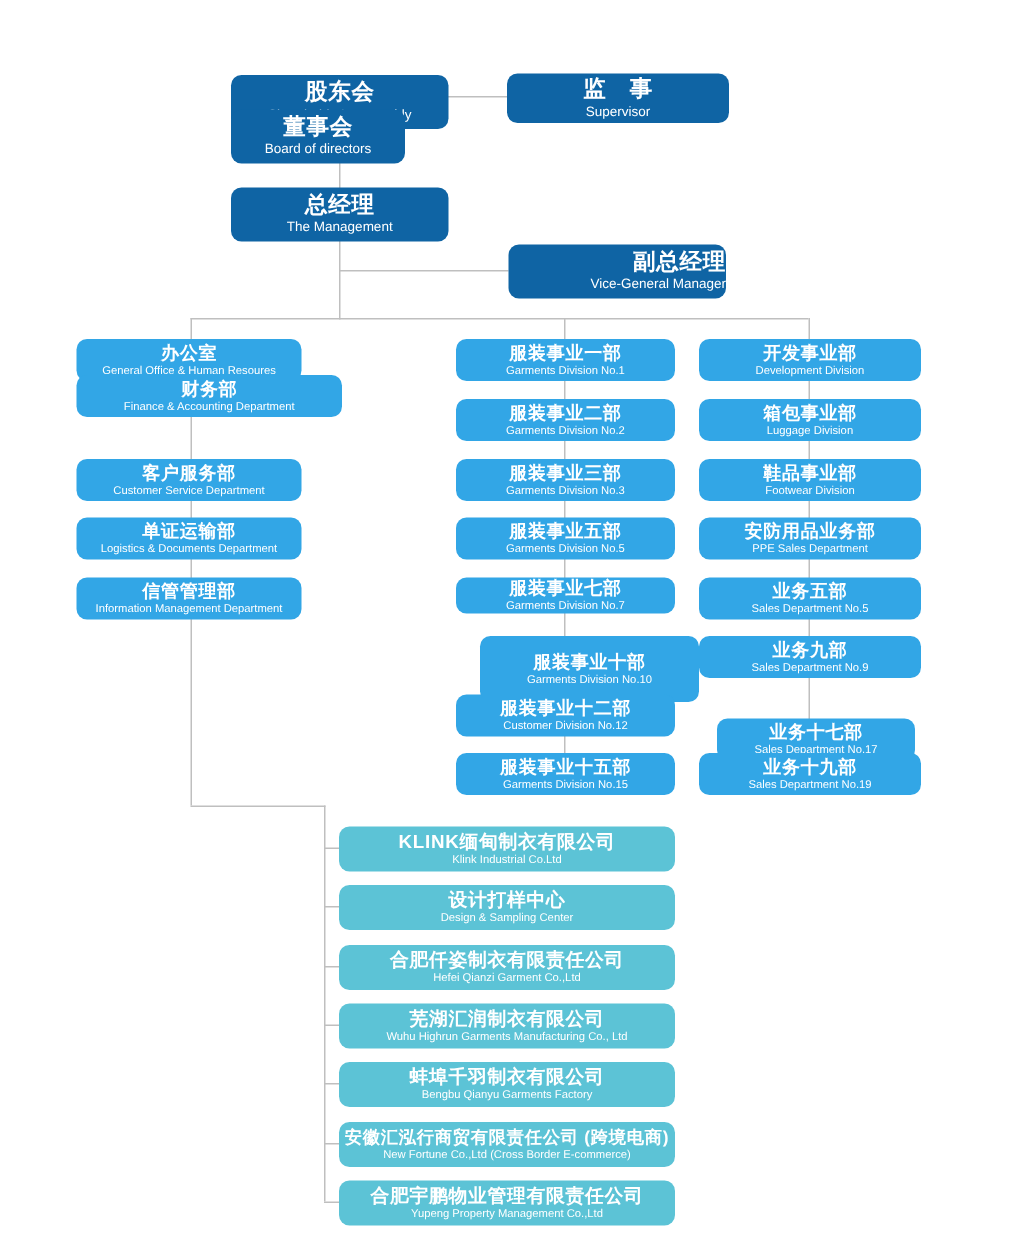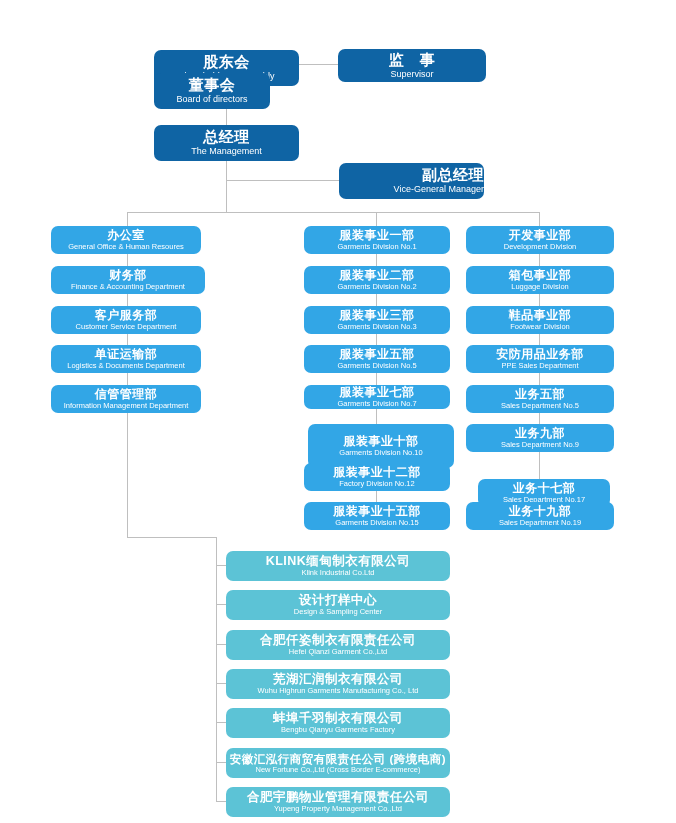--- a/index.html
+++ b/index.html
@@ -115,21 +115,21 @@
 
   <div class="node lvl-exec" style="left:339px;top:163px;width:145px;height:36px;align-items:flex-end;">
     <span class="cn">副总经理</span>
     <span class="en">Vice-General Manager</span>
   </div>
 
   <div class="node lvl-dept" style="left:51px;top:226px;width:150px;height:28px;">
     <span class="cn">办公室</span>
     <span class="en">General Office &amp; Human Resoures</span>
   </div>
-  <div class="node lvl-dept" style="left:51px;top:266px;width:154px;height:28px;">
+  <div class="node lvl-dept" style="left:51px;top:250px;width:177px;height:28px;">
     <span class="cn">财务部</span>
     <span class="en">Finance &amp; Accounting Department</span>
   </div>
   <div class="node lvl-dept" style="left:51px;top:306px;width:150px;height:28px;">
     <span class="cn">客户服务部</span>
     <span class="en">Customer Service Department</span>
   </div>
   <div class="node lvl-dept" style="left:51px;top:345px;width:150px;height:28px;">
     <span class="cn">单证运输部</span>
     <span class="en">Logistics &amp; Documents Department</span>
@@ -152,27 +152,27 @@
     <span class="en">Garments Division No.3</span>
   </div>
   <div class="node lvl-dept" style="left:304px;top:345px;width:146px;height:28px;">
     <span class="cn">服装事业五部</span>
     <span class="en">Garments Division No.5</span>
   </div>
   <div class="node lvl-dept" style="left:304px;top:385px;width:146px;height:24px;">
     <span class="cn">服装事业七部</span>
     <span class="en">Garments Division No.7</span>
   </div>
-  <div class="node lvl-dept" style="left:308px;top:424px;width:146px;height:44px;">
+  <div class="node lvl-dept" style="left:320px;top:424px;width:146px;height:44px;">
     <span class="cn">服装事业十部</span>
     <span class="en">Garments Division No.10</span>
   </div>
   <div class="node lvl-dept" style="left:304px;top:463px;width:146px;height:28px;">
     <span class="cn">服装事业十二部</span>
-    <span class="en">Factory Division No.12</span>
+    <span class="en">Customer Division No.12</span>
   </div>
   <div class="node lvl-dept" style="left:304px;top:502px;width:146px;height:28px;">
     <span class="cn">服装事业十五部</span>
     <span class="en">Garments Division No.15</span>
   </div>
 
   <div class="node lvl-dept" style="left:466px;top:226px;width:148px;height:28px;">
     <span class="cn">开发事业部</span>
     <span class="en">Development Division</span>
   </div>

